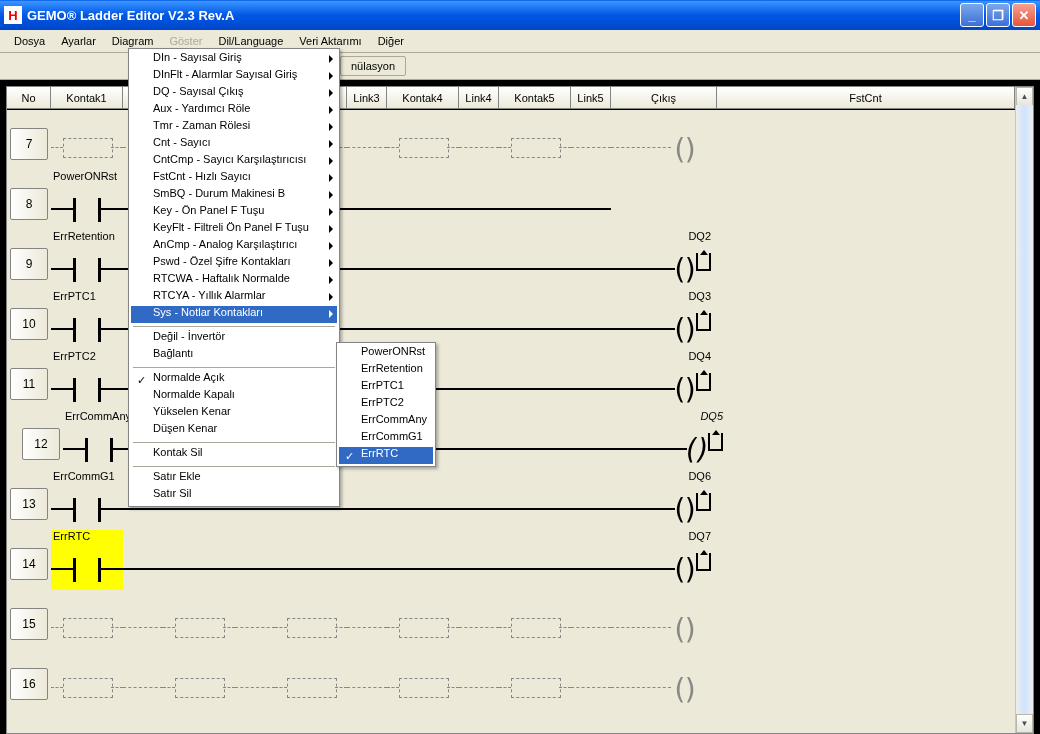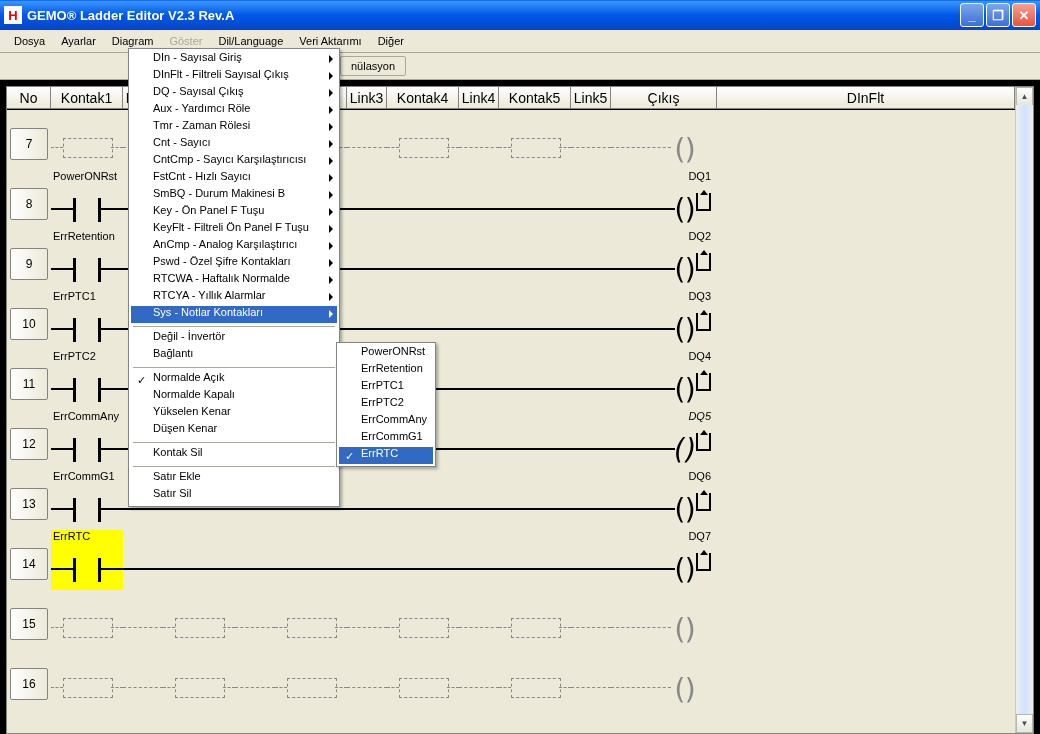--- a/index.html
+++ b/index.html
@@ -13,21 +13,21 @@
 .menubar{height:22px;background:#ece9d8;display:flex;align-items:center;padding:0 6px;border-bottom:1px solid #aca899}
 .menubar span{padding:3px 8px;cursor:default}
 .menubar span.disabled{color:#aca899}
 .toolbar{height:26px;background:#ece9d8;border-bottom:1px solid #aca899;display:flex;align-items:center;padding-left:340px}
 .toolbar .btn{border:1px solid #aca899;background:#ece9d8;padding:3px 10px;font-size:11px;border-radius:2px}
 .workarea{flex:1;background:#000;padding:6px 6px 0 6px;display:flex;flex-direction:column;position:relative}
 .grid-wrap{flex:1;background:#ece9d8;border:1px solid #848484;display:flex;flex-direction:column;overflow:hidden;position:relative}
 
 
 .hdr-row{display:flex;height:22px;background:#ece9d8;border-bottom:1px solid #000}
-.hdr-cell{border-right:1px solid #848484;border-bottom:1px solid #848484;background:linear-gradient(to bottom,#fff,#ece9d8);display:flex;align-items:center;justify-content:center;font-size:14px;box-sizing:border-box;height:22px;flex-shrink:0}
+.hdr-cell{border-right:1px solid #848484;border-bottom:1px solid #848484;background:linear-gradient(to bottom,#fff,#ece9d8);display:flex;align-items:center;justify-content:center;font-size:11px;box-sizing:border-box;height:22px;flex-shrink:0}
 .body{flex:1;overflow:hidden;background:#ece9d8;position:relative}
 
 .row{height:60px;display:flex;position:relative}
 .cell{flex-shrink:0;box-sizing:border-box;position:relative}
 .c-no{width:44px;border-right:1px solid #848484;display:flex;align-items:center;justify-content:center;background:linear-gradient(to right,#fff,#ece9d8);font-size:12px}
 .c-no.inner{border:1px solid #848484;border-radius:2px;height:30px;margin:18px 3px 0 3px;width:36px}
 .c-k{width:72px}
 .c-l{width:40px}
 .c-notlar{flex:1}
 
@@ -128,21 +128,21 @@
         <div class="hdr-cell w-l1">Link1</div>
         <div class="hdr-cell w-k2">Kontak2</div>
         <div class="hdr-cell w-l2">Link2</div>
         <div class="hdr-cell w-k3">Kontak3</div>
         <div class="hdr-cell w-l3">Link3</div>
         <div class="hdr-cell w-k4">Kontak4</div>
         <div class="hdr-cell w-l4">Link4</div>
         <div class="hdr-cell w-k5">Kontak5</div>
         <div class="hdr-cell w-l5">Link5</div>
         <div class="hdr-cell w-out">Çıkış</div>
-        <div class="hdr-cell w-not">DInFlt</div>
+        <div class="hdr-cell w-not">FstCnt</div>
         <div class="hdr-cell hdr-tail"></div>
       </div>
       <div class="body" id="gridbody">
           <div class="row">
             <div style="width: 44px; flex-shrink: 0; position: relative;">
               <div class="c-no inner">7</div>
             </div>
             <div class="cell c-k">
               <div class="ghost-line-before"></div>
               <div class="ghost-rect"></div>
@@ -220,26 +220,20 @@
             </div>
             <div class="cell c-l">
               <div class="wire"></div>
             </div>
             <div class="cell c-k">
               <div class="wire"></div>
             </div>
             <div class="cell c-l">
               <div class="wire"></div>
             </div>
-            <div class="cell" style="width: 106px;">
-              <div class="dq-label">DQ1</div>
-              <div class="wire" style="right: 42px;"></div>
-              <div class="coil"></div>
-              <div class="trail"></div>
-            </div>
             <div class="cell c-notlar"></div>
           </div>
           <div class="row">
             <div style="width: 44px; flex-shrink: 0; position: relative;">
               <div class="c-no inner">9</div>
             </div>
             <div class="cell c-k">
               <div class="kontakt-label">ErrRetention</div>
               <div class="contact">
                 <div class="bar l"></div>
@@ -367,21 +361,21 @@
             </div>
             <div class="cell" style="width: 106px;">
               <div class="dq-label">DQ4</div>
               <div class="wire" style="right: 42px;"></div>
               <div class="coil"></div>
               <div class="trail"></div>
             </div>
             <div class="cell c-notlar"></div>
           </div>
           <div class="row">
-            <div style="width: 44px; flex-shrink: 0; position: relative;">
+            <div style="width: 44px; flex-shrink: 0; position: relative; margin-left: 12px;">
               <div class="c-no inner">12</div>
             </div>
             <div class="cell c-k">
               <div class="kontakt-label">ErrCommAny</div>
               <div class="contact">
                 <div class="bar l"></div>
                 <div class="bar r"></div>
               </div>
             </div>
             <div class="cell c-l">
@@ -620,21 +614,21 @@
       </div>
     </div>
   </div>
 
   <div class="context-menu cm1" id="cm1">
       <div class="cm-item">
         <span>DIn - Sayısal Giriş</span>
         <span class="arrow"></span>
       </div>
       <div class="cm-item">
-        <span>DInFlt - Filtreli Sayısal Çıkış</span>
+        <span>DInFlt - Alarmlar Sayısal Giriş</span>
         <span class="arrow"></span>
       </div>
       <div class="cm-item">
         <span>DQ  - Sayısal Çıkış</span>
         <span class="arrow"></span>
       </div>
       <div class="cm-item">
         <span>Aux - Yardımcı Röle</span>
         <span class="arrow"></span>
       </div>

